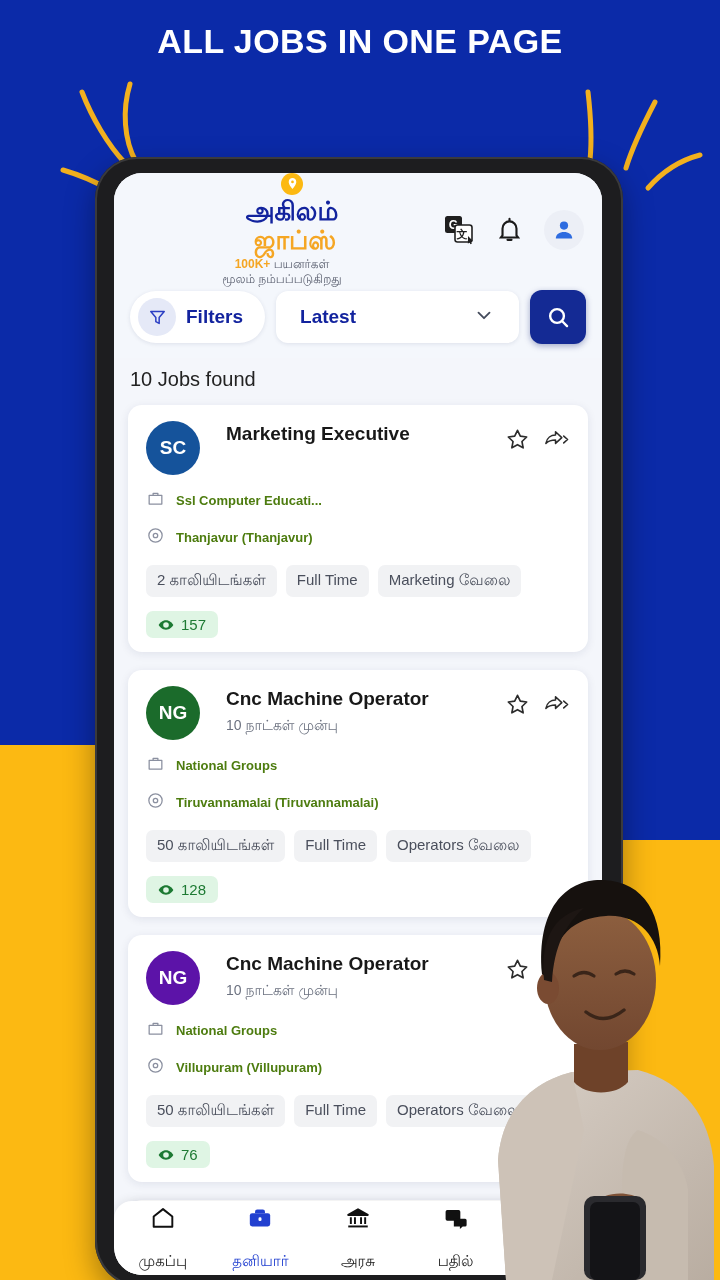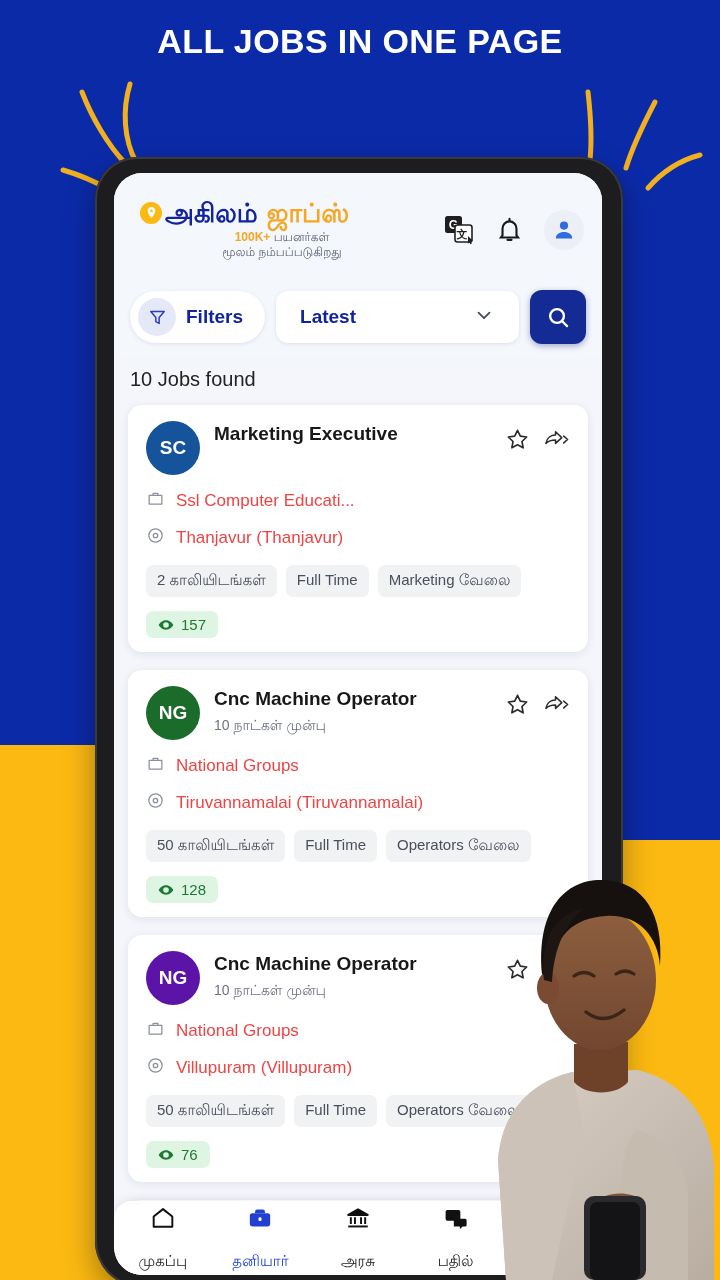--- a/index.html
+++ b/index.html
@@ -52,21 +52,21 @@
 
   
   #app-header {
     position:relative;
     height:113px;
     background:#f4f7fc;
     display:flex; align-items:center;
     padding:0 14px 0 18px;
   }
   #brand { flex:1; padding-left:8px; }
-  #brand-row { display:flex; align-items:center; gap:3px; }
+  #brand-row { display:flex; align-items:center; gap:3px;flex-direction:column; }
   .pin-badge {
     width:22px;height:22px;border-radius:50%;
     background:#fcb912; display:flex;align-items:center;justify-content:center;
     flex:0 0 auto;
   }
   #brand-name-1 { color:#12239e; font-size:26px; font-weight:bold; line-height:1; }
   #brand-name-2 { color:#f5a623; font-size:26px; font-weight:bold; line-height:1; margin-left:6px; }
   #brand-sub { text-align:center; margin-top:4px; font-size:12px; line-height:1.25; color:#5b6070; padding-right:20px;}
   #brand-sub .hl { color:#f5a623; font-weight:bold; }
   #header-icons { display:flex; align-items:center; gap:20px; padding-right:4px; }
@@ -118,26 +118,26 @@
     box-shadow:0 2px 10px rgba(25,35,80,.09);
     position:relative;
   }
   .card-top { display:flex; align-items:flex-start; }
   .avatar {
     width:54px;height:54px;border-radius:50%;
     color:#fff; font-size:19px; font-weight:bold;
     display:flex;align-items:center;justify-content:center;
     flex:0 0 auto;
   }
-  .card-head { flex:1; padding-left:14px; padding-top:2px; }
+  .card-head { flex:1; padding-left:14px; padding-top:2px;margin-left:12px; }
   .job-title { font-size:19px; font-weight:bold; color:#181818; }
   .job-age { font-size:14px; color:#6c7280; margin-top:7px; }
   .card-actions { display:flex; gap:13px; align-items:center; padding-top:6px; }
   .meta-row { display:flex; align-items:center; gap:11px; margin-top:14px; }
-  .meta-text { font-size:17px; color:#ef4444; }
+  .meta-text { font-size:13px; color:#4d7c0f;font-weight:bold; }
   .chips { display:flex; flex-wrap:wrap; gap:9px; margin-top:16px; }
   .chip {
     background:#f1f2f4; border-radius:7px;
     padding:6px 11px; font-size:15px; color:#4a4f5c;
   }
   .views-chip {
     display:inline-flex; align-items:center; gap:7px;
     background:#dff5e4; border-radius:7px;
     padding:5px 12px; margin-top:14px;
     font-size:15px; color:#1d7a33; font-weight:500;

